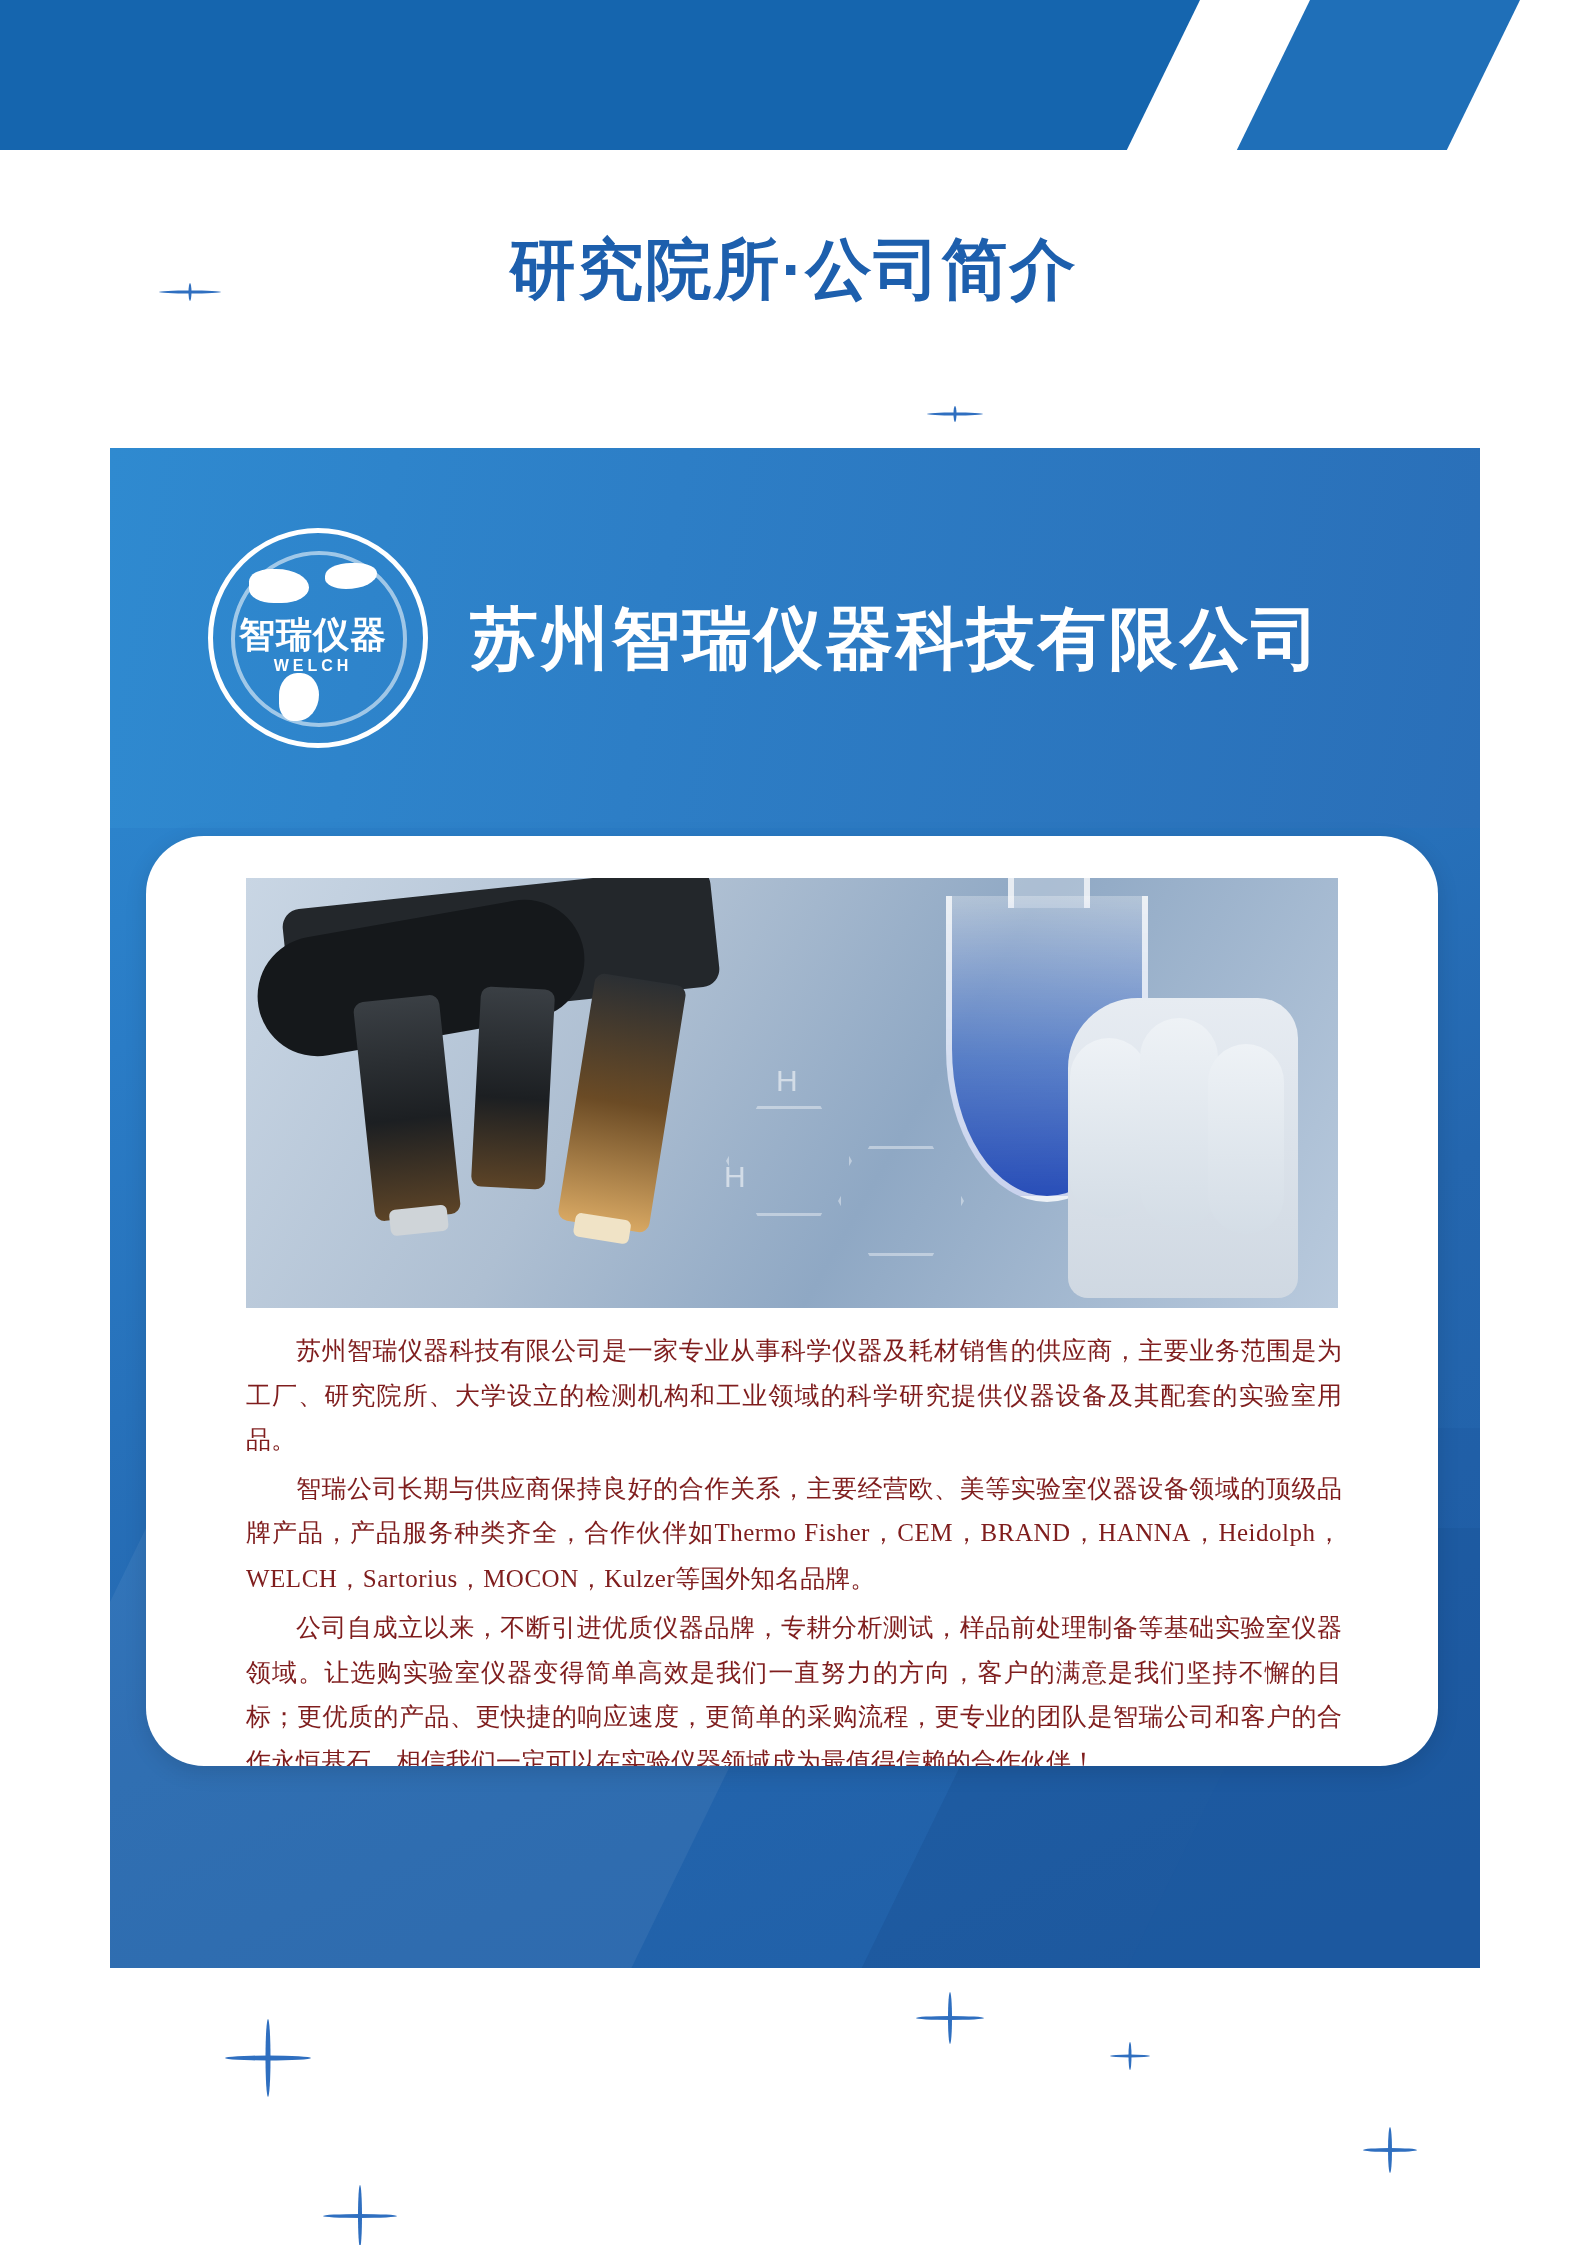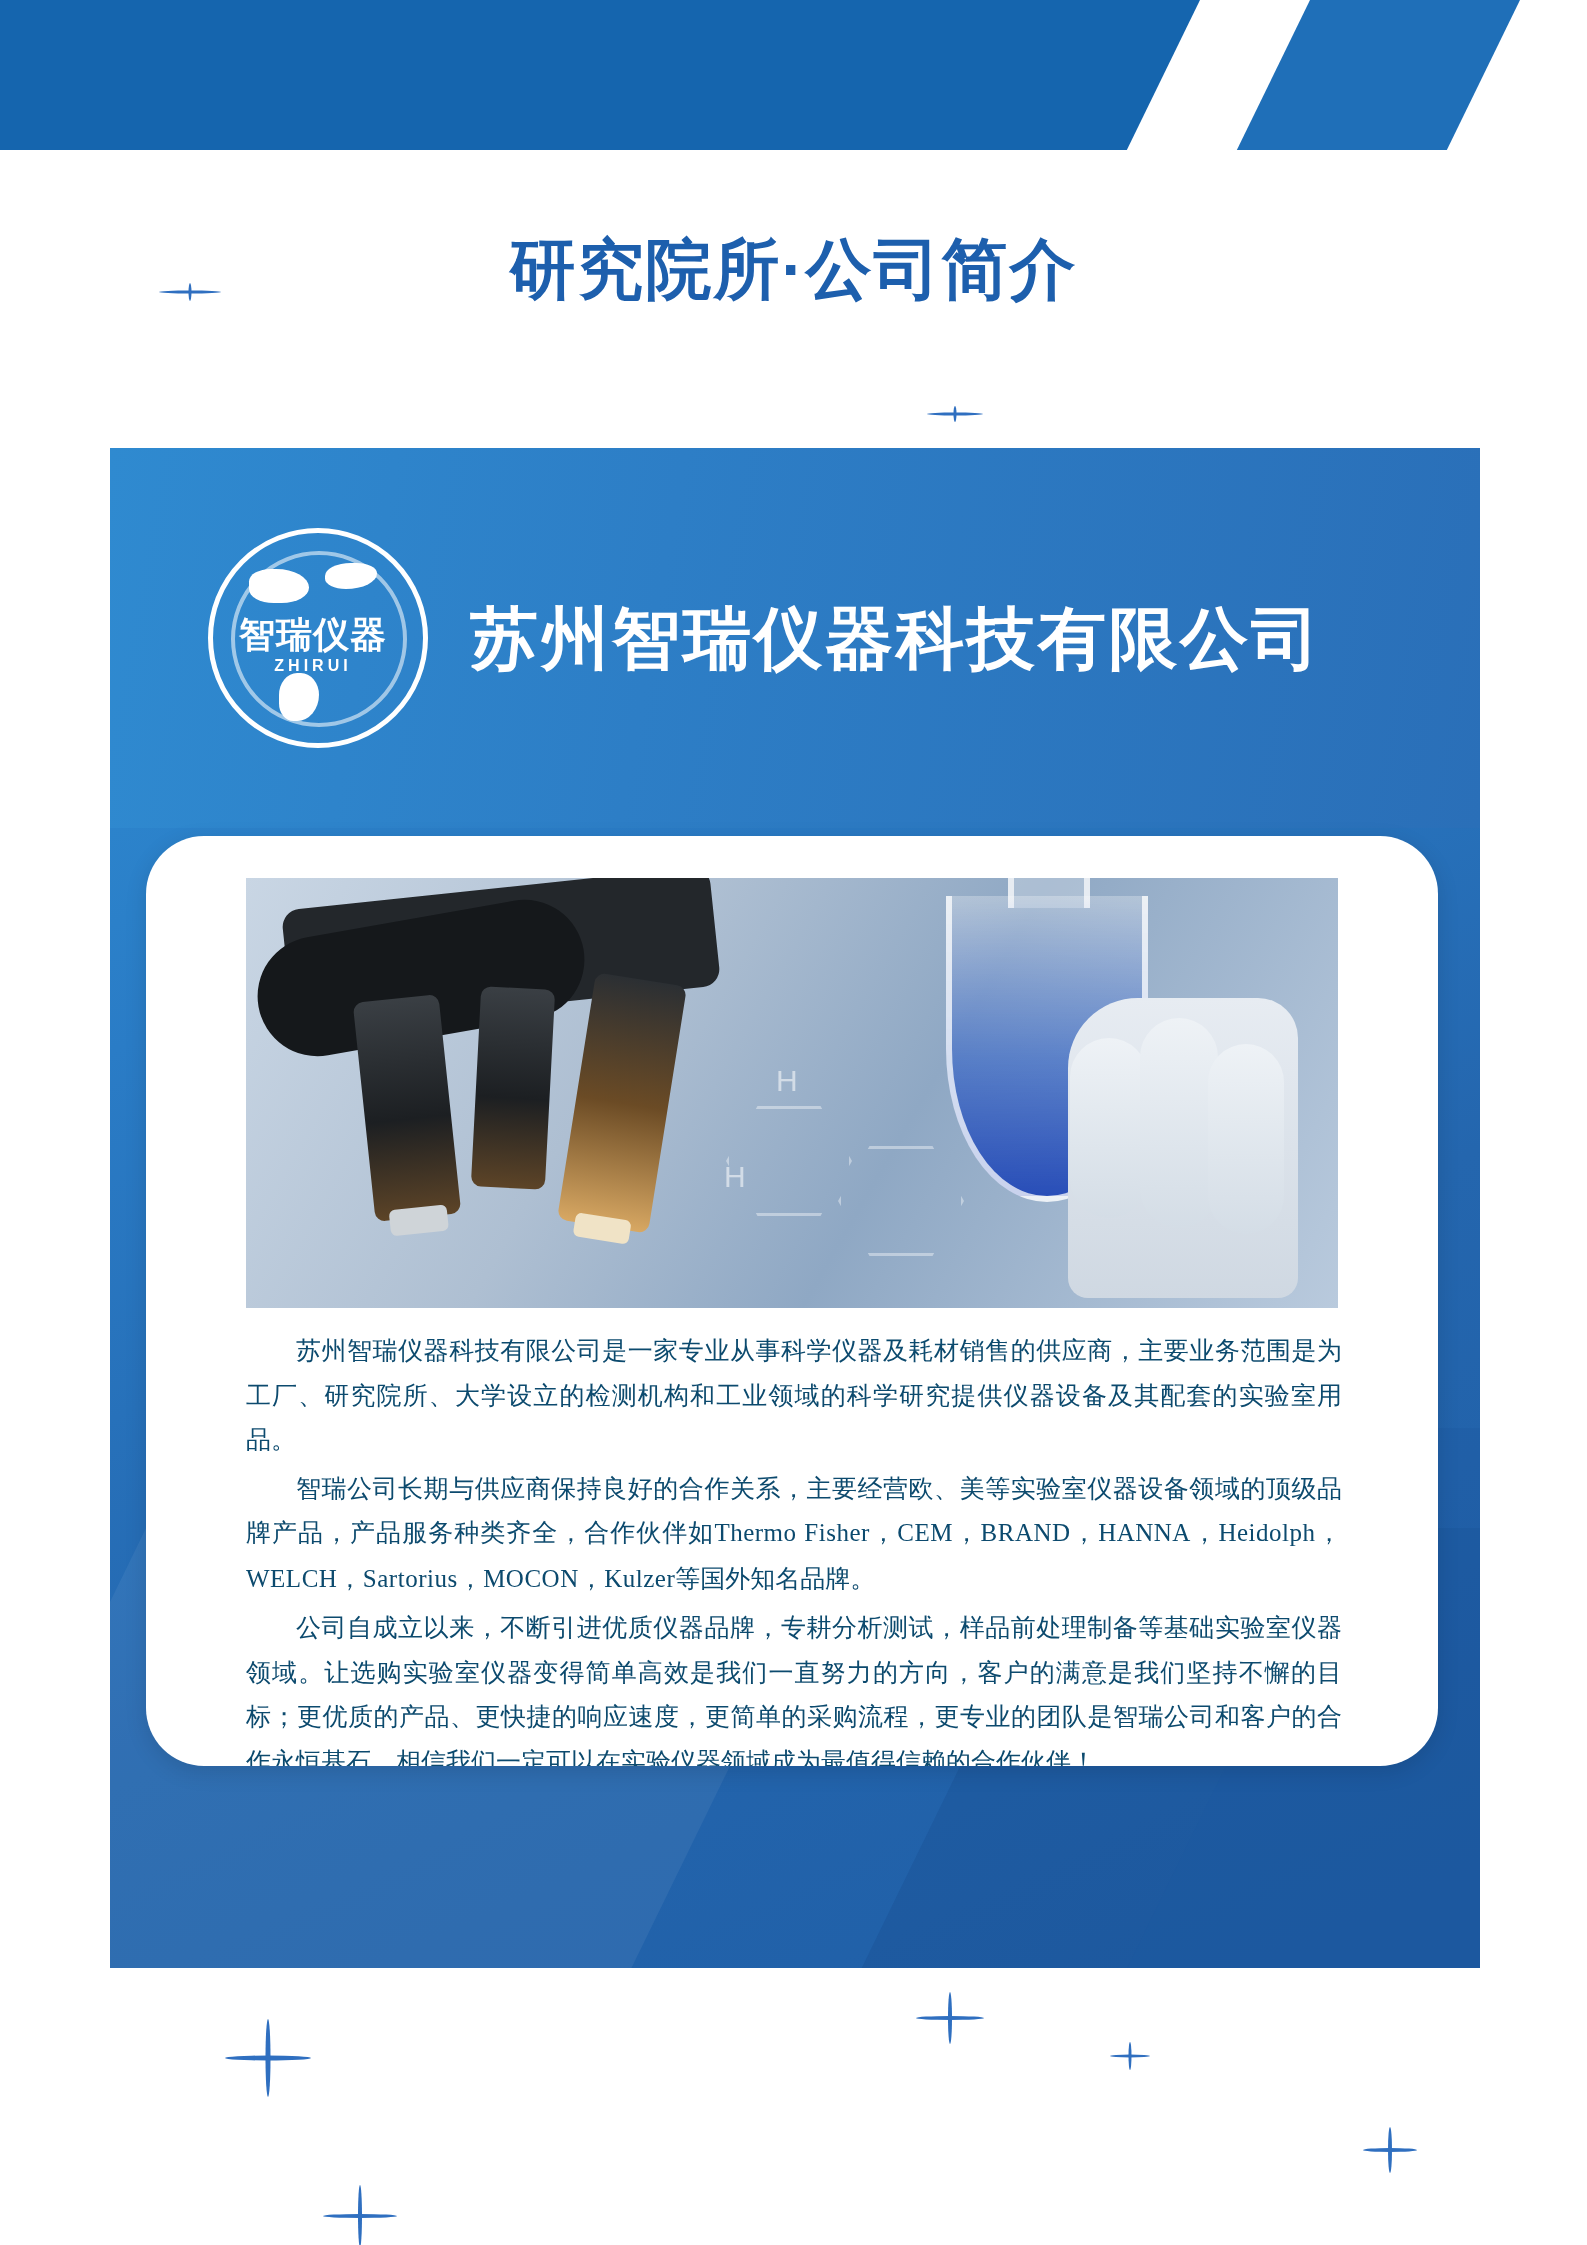--- a/index.html
+++ b/index.html
@@ -319,21 +319,21 @@
     clip-path: polygon(25% 0%, 75% 0%, 100% 50%, 75% 100%, 25% 100%, 0% 50%);
   }
   .hex1 { left: 480px; top: 228px; }
   .hex2 { left: 592px; top: 268px; }
 
   .body-text {
     position: absolute;
     left: 100px;
     top: 492px;
     width: 1096px;
-    color: #0c4a6e;
+    color: #7f1d1d;
     font-size: 25px;
     line-height: 1.78;
     text-align: justify;
     font-family: "Liberation Sans", sans-serif;
   }
   .body-text p {
     margin: 0 0 4px 0;
     text-indent: 2em;
   }
   .brands {
@@ -370,21 +370,21 @@
   <div class="card-deco-2"></div>
   <div class="card-deco-3"></div>
 
   <div class="company-band">
     <div class="logo">
       <div class="globe-arc arc1"></div>
       <div class="land land1"></div>
       <div class="land land2"></div>
       <div class="land land3"></div>
       <div class="logo-text">智瑞仪器</div>
-      <div class="logo-sub">ZHIRUI</div>
+      <div class="logo-sub">WELCH</div>
     </div>
     <div class="company-names">
       <div class="company-cn">苏州智瑞仪器科技有限公司</div>
     </div>
   </div>
 
   <div class="panel">
 
     <div class="photo">
       <div class="mic-body"></div>

